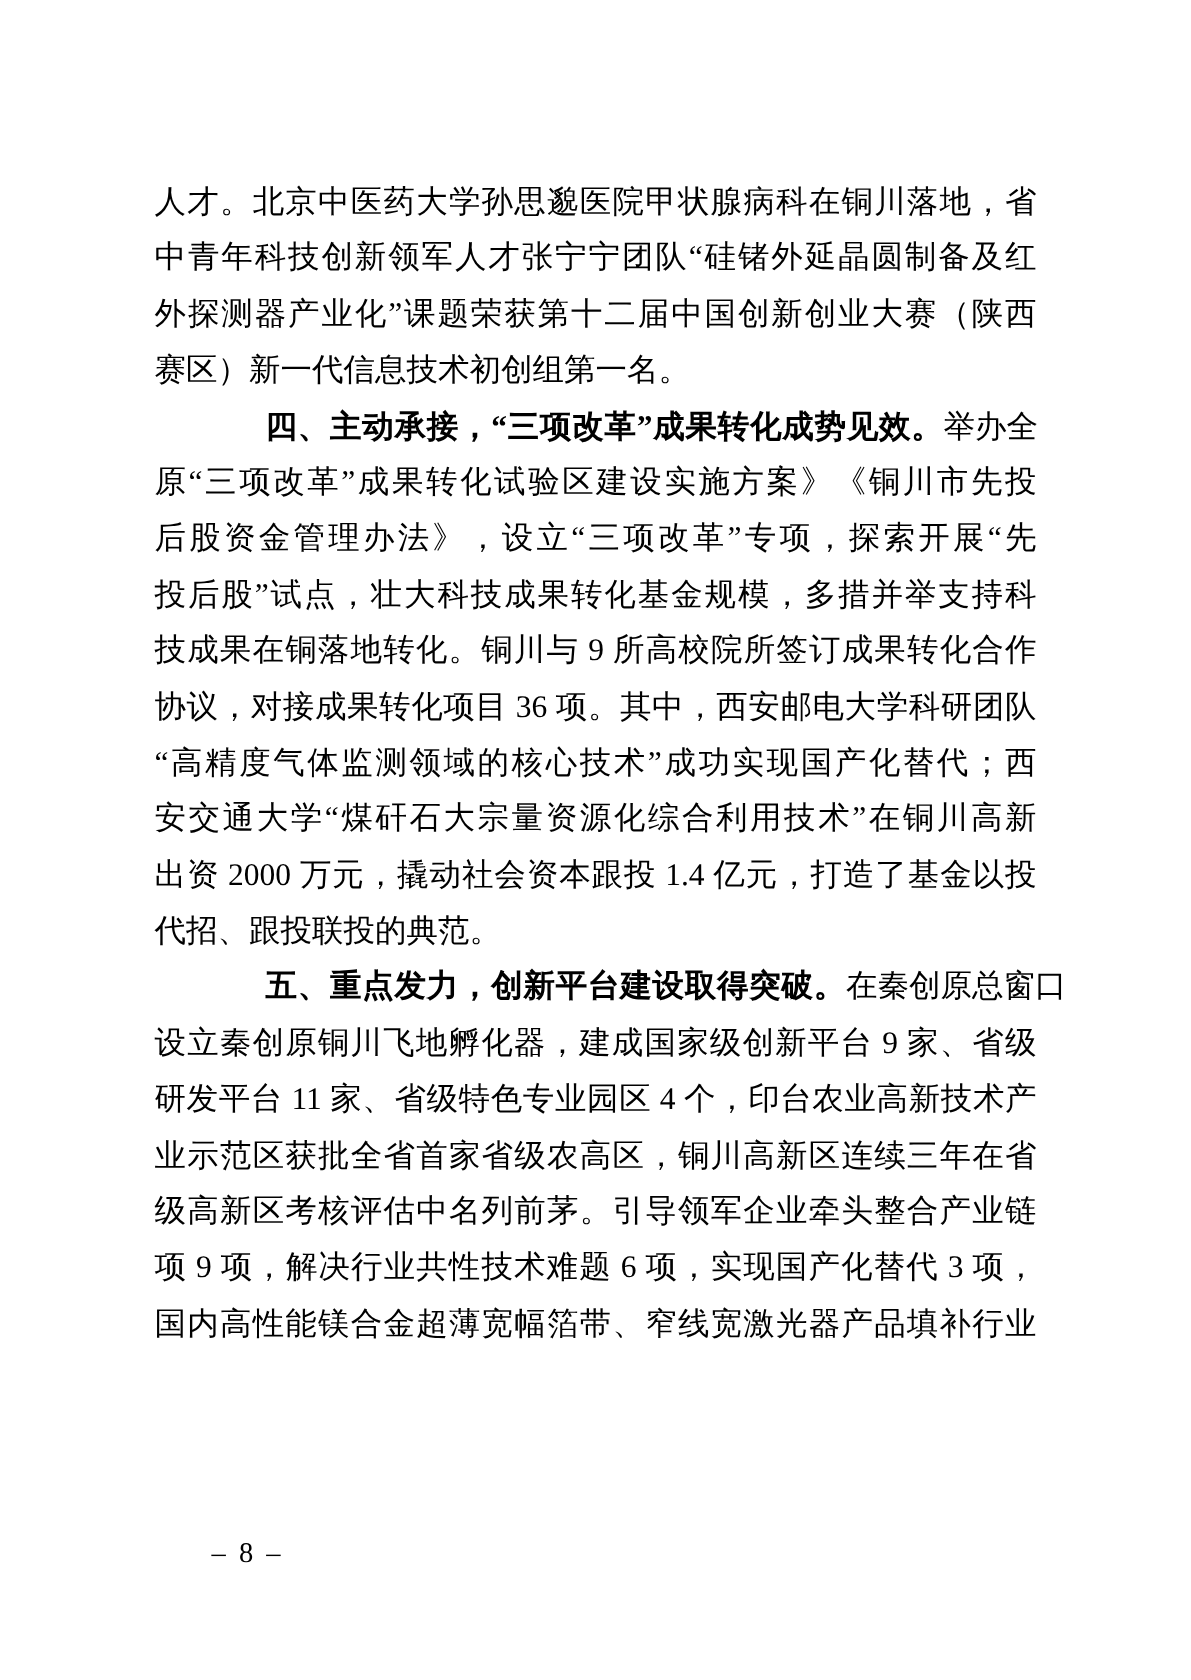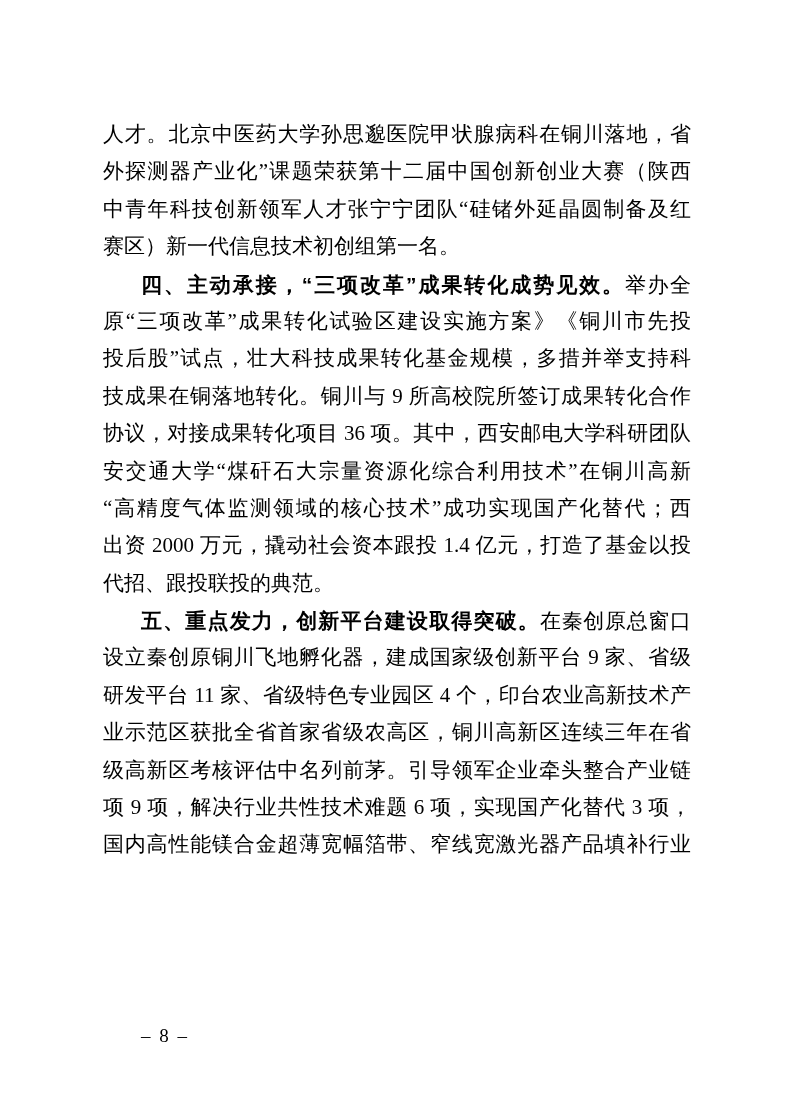--- a/index.html
+++ b/index.html
@@ -28,50 +28,52 @@
     height: 37.4px;
     white-space: nowrap;
     text-align: justify;
     text-align-last: left;
     color: #000000;
   }
   .line.fill { text-align-last: justify; }
   .line.indent { text-indent: 38px; }
   .seg { font-weight: 400; }
   .seg-bold {
-    font-family: Liberation Sans, sans-serif;
+    font-family: Liberation Serif, serif;
     font-weight: 700;
     letter-spacing: 0.5px;
+    margin-left: 36px;
   }
   .footer {
     position: absolute;
     left: 141px;
     top: 1021px;
     font-size: 19px;
     line-height: 30px;
     letter-spacing: 2px;
     color: #000000;
   }
 </style>
 </head>
 <body>
 
 <div class="page">
   <div class="textblock" id="textblock">
       <div class="line fill"><span class="seg">人才。北京中医药大学孙思邈医院甲状腺病科在铜川落地，省</span></div>
+      <div class="line fill"><span class="seg">中青年科技创新领军人才张宁宁团队“硅锗外延晶圆制备及红</span></div>
       <div class="line fill"><span class="seg">外探测器产业化”课题荣获第十二届中国创新创业大赛（陕西</span></div>
-      <div class="line fill"><span class="seg">中青年科技创新领军人才张宁宁团队“硅锗外延晶圆制备及红</span></div>
       <div class="line"><span class="seg">赛区）新一代信息技术初创组第一名。</span></div>
       <div class="line indent fill"><span class="seg seg-bold">四、主动承接，“三项改革”成果转化成势见效。</span><span class="seg">举办全</span></div>
       <div class="line fill"><span class="seg">原“三项改革”成果转化试验区建设实施方案》《铜川市先投</span></div>
+      <div class="line fill"><span class="seg">后股资金管理办法》，设立“三项改革”专项，探索开展“先</span></div>
       <div class="line fill"><span class="seg">投后股”试点，壮大科技成果转化基金规模，多措并举支持科</span></div>
       <div class="line fill"><span class="seg">技成果在铜落地转化。铜川与 9 所高校院所签订成果转化合作</span></div>
       <div class="line fill"><span class="seg">协议，对接成果转化项目 36 项。其中，西安邮电大学科研团队</span></div>
+      <div class="line fill"><span class="seg">“高精度气体监测领域的核心技术”成功实现国产化替代；西</span></div>
       <div class="line fill"><span class="seg">安交通大学“煤矸石大宗量资源化综合利用技术”在铜川高新</span></div>
-      <div class="line fill"><span class="seg">“高精度气体监测领域的核心技术”成功实现国产化替代；西</span></div>
       <div class="line fill"><span class="seg">出资 2000 万元，撬动社会资本跟投 1.4 亿元，打造了基金以投</span></div>
       <div class="line"><span class="seg">代招、跟投联投的典范。</span></div>
       <div class="line indent fill"><span class="seg seg-bold">五、重点发力，创新平台建设取得突破。</span><span class="seg">在秦创原总窗口</span></div>
       <div class="line fill"><span class="seg">设立秦创原铜川飞地孵化器，建成国家级创新平台 9 家、省级</span></div>
       <div class="line fill"><span class="seg">研发平台 11 家、省级特色专业园区 4 个，印台农业高新技术产</span></div>
       <div class="line fill"><span class="seg">业示范区获批全省首家省级农高区，铜川高新区连续三年在省</span></div>
       <div class="line fill"><span class="seg">级高新区考核评估中名列前茅。引导领军企业牵头整合产业链</span></div>
       <div class="line fill"><span class="seg">项 9 项，解决行业共性技术难题 6 项，实现国产化替代 3 项，</span></div>
       <div class="line fill"><span class="seg">国内高性能镁合金超薄宽幅箔带、窄线宽激光器产品填补行业</span></div>
     </div>

